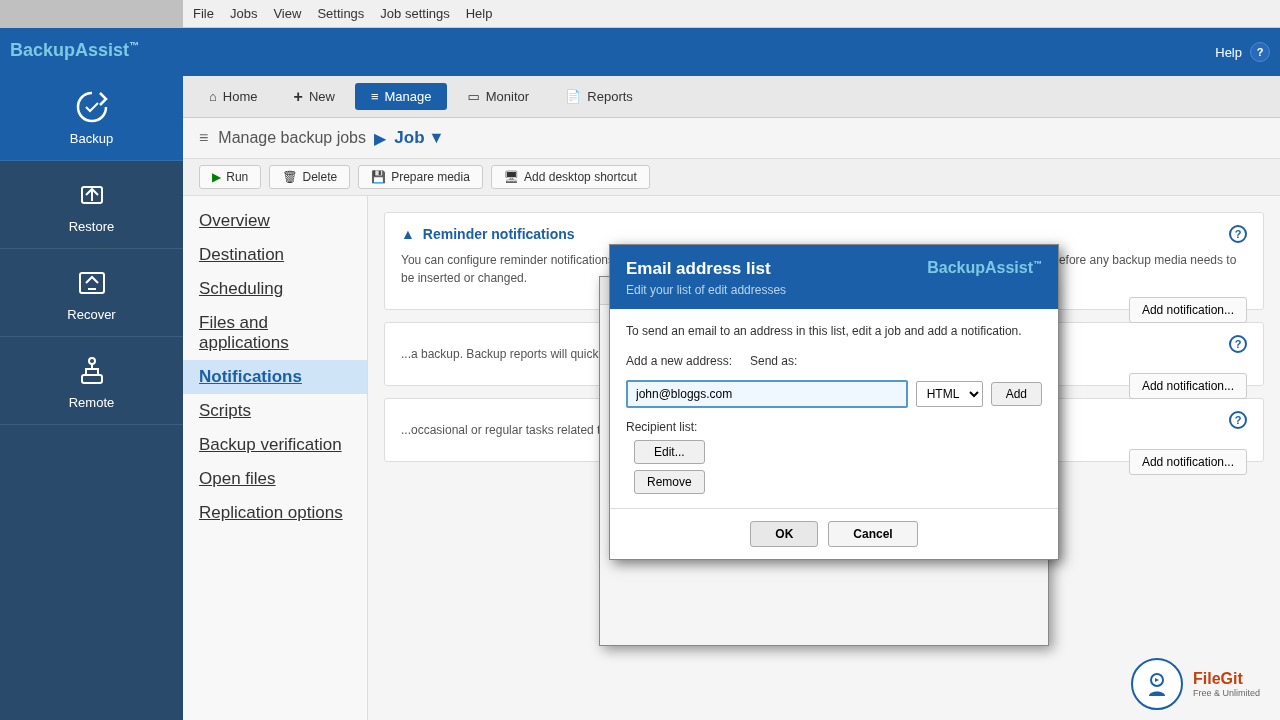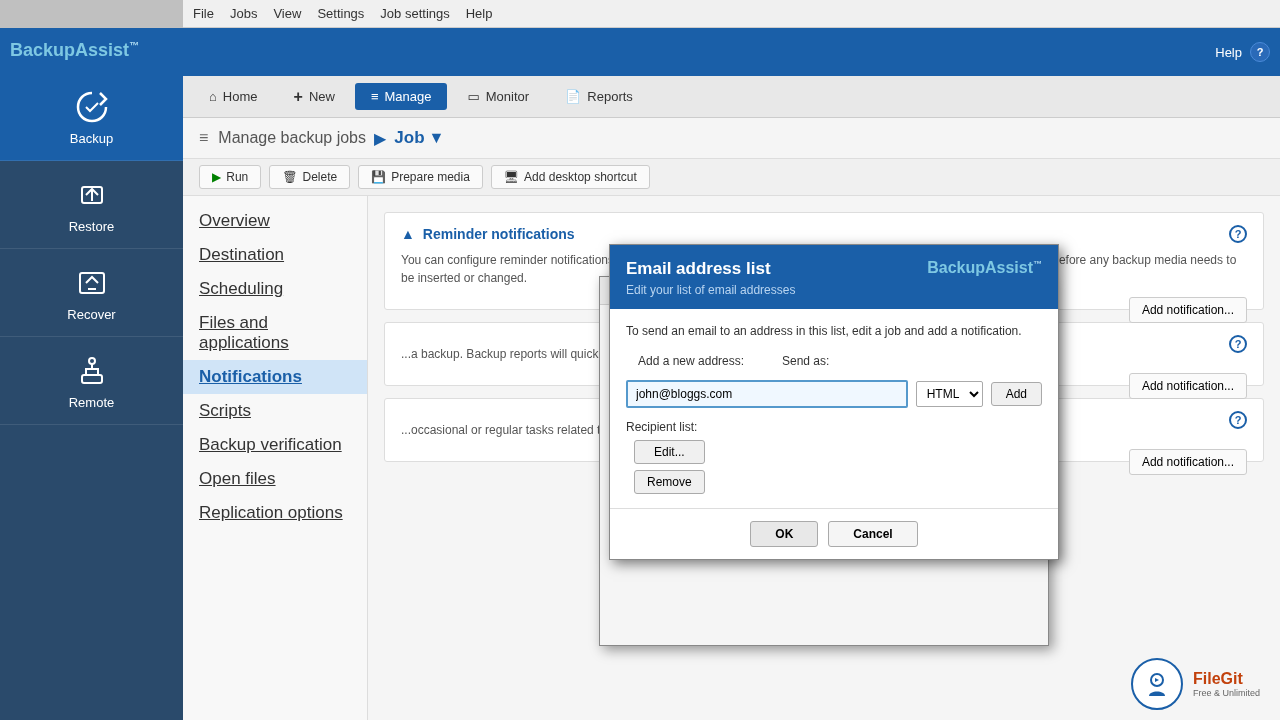--- a/index.html
+++ b/index.html
@@ -629,31 +629,31 @@
               <span>BackupAssist - Settings</span>
             </div>
             <div style="height: 340px; background: #f5f5f5;"></div>
           </div>
 
           <div class="dialog-window" style="position:absolute; top:18px; left:10px; width:450px;">
 
             <div class="dialog-header">
               <div class="dialog-header-left">
                 <div class="dialog-header-title">Email address list</div>
-                <div class="dialog-header-sub">Edit your list of email addresses</div>
+                <div class="dialog-header-sub">Edit your list of edit addresses</div>
               </div>
               <div class="dialog-logo">
                 <span>Backup</span><span style="color:#7ec8e3">Assist</span><sup style="font-size:9px;color:#aad8f0">™</sup>
               </div>
             </div>
 
             <div class="dialog-body">
               <div class="dialog-info">To send an email to an address in this list, edit a job and add a notification.</div>
 
-              <div style="display:flex; align-items:center; gap:24px; margin-bottom:12px;margin-left:12px;">
+              <div style="display:flex; align-items:center; gap:4px; margin-bottom:12px;">
                 <span class="form-label">Add a new address:</span>
                 <span class="form-label-right">Send as:</span>
               </div>
               <div style="display:flex; align-items:center; gap:8px; margin-bottom:12px;">
                 <input type="text" class="email-input" value="john@bloggs.com" style="">
                 <select class="send-as-select">
                   <option>HTML</option>
                   <option>Text</option>
                 </select>
                 <button class="add-btn">Add</button>

